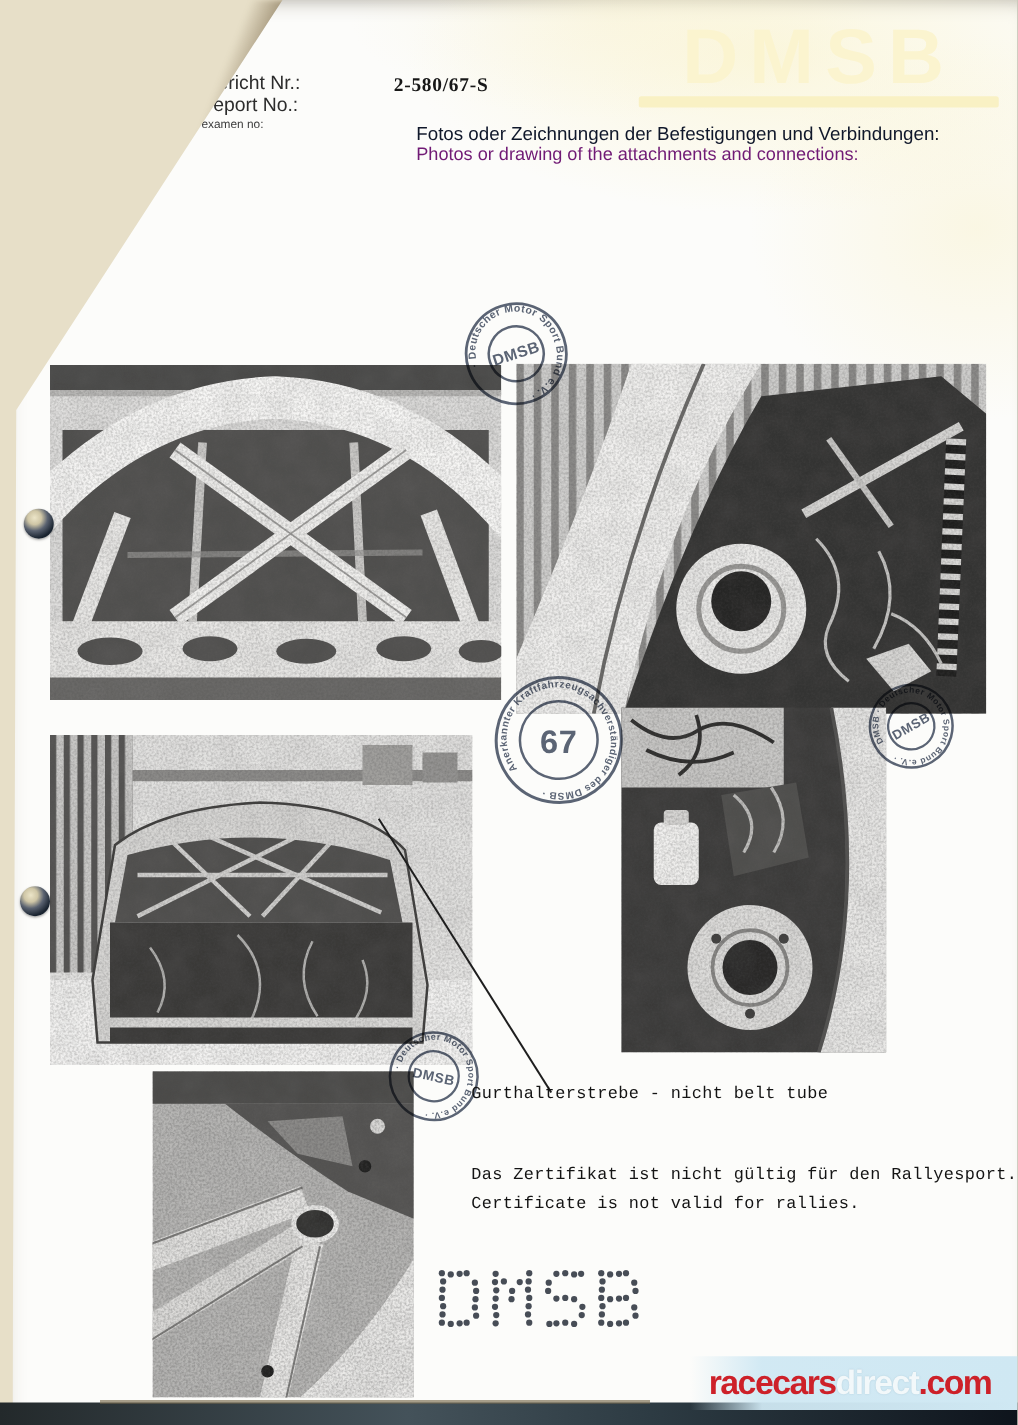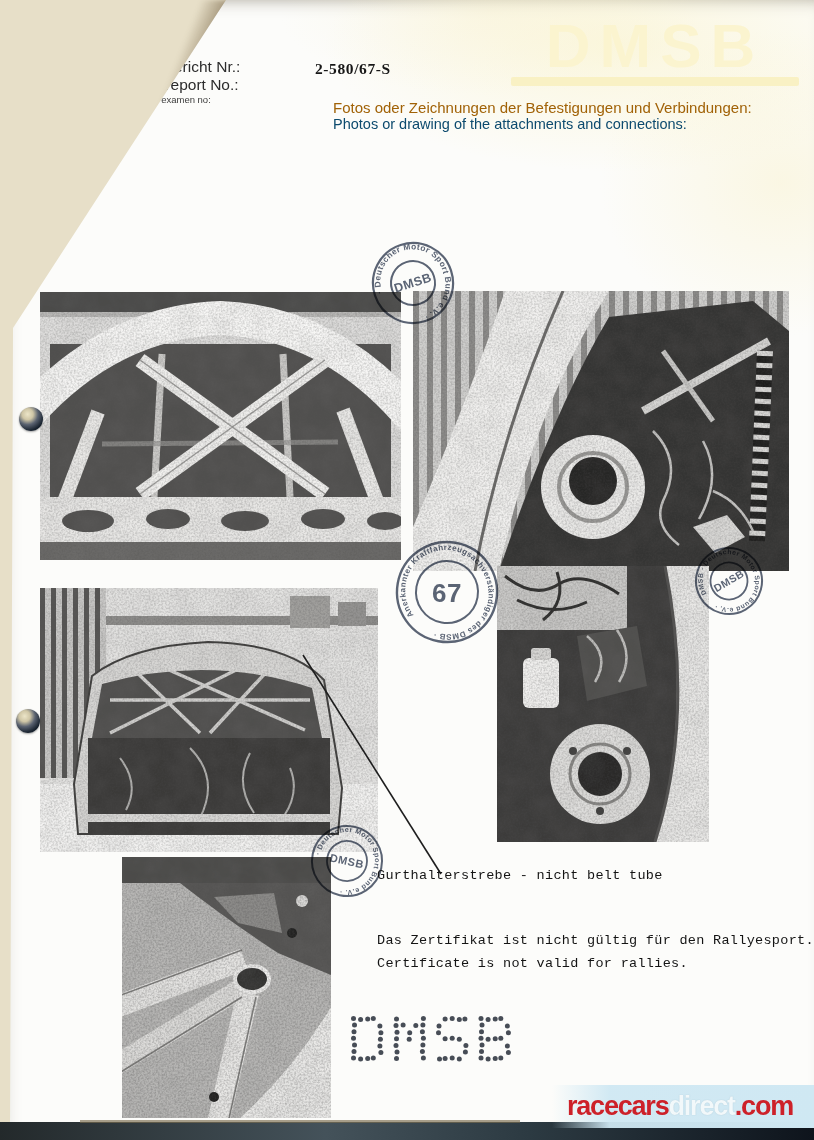--- a/index.html
+++ b/index.html
@@ -22,22 +22,22 @@
   #tint{left:0;top:0;width:814px;height:1140px;pointer-events:none;
     background:radial-gradient(ellipse 420px 180px at 76% 4%,rgba(250,242,198,.55),rgba(250,242,198,0) 70%),
                radial-gradient(ellipse 260px 220px at 96% 16%,rgba(248,240,200,.45),rgba(248,240,200,0) 70%),
                radial-gradient(ellipse 300px 120px at 60% 1%,rgba(246,238,204,.35),rgba(246,238,204,0) 70%)}
 
   
   .hdr-label{color:#2c2c2c;font-size:15.5px;line-height:18px;white-space:nowrap}
   .hdr-small{color:#3c3c3c;font-size:9.5px;white-space:nowrap}
   #report-no{font-family:"Liberation Serif",serif;font-weight:bold;font-size:15.5px;
     letter-spacing:.6px;color:#171717;white-space:nowrap}
-  .cap1{color:#a16207;font-size:15px;white-space:nowrap}
-  .cap2{color:#0c4a6e;font-size:14.5px;white-space:nowrap}
+  .cap1{color:#0f172a;font-size:15px;white-space:nowrap}
+  .cap2{color:#701a75;font-size:14.5px;white-space:nowrap}
   .cap3{color:#4a4a4a;font-size:9.5px;white-space:nowrap}
 
   
   #wm{left:505px;top:18px;width:300px;text-align:center;pointer-events:none}
   #wm .wm-text{font-weight:bold;font-size:62px;letter-spacing:9px;
     color:var(--wm-yellow,#fbf4cf);line-height:56px}
   #wm .wm-bar{height:9px;margin:3px 6px 0 6px;background:#f9f1c4;border-radius:2px}
 
   
   .photo{position:absolute;filter:contrast(1.05) saturate(.2)}

